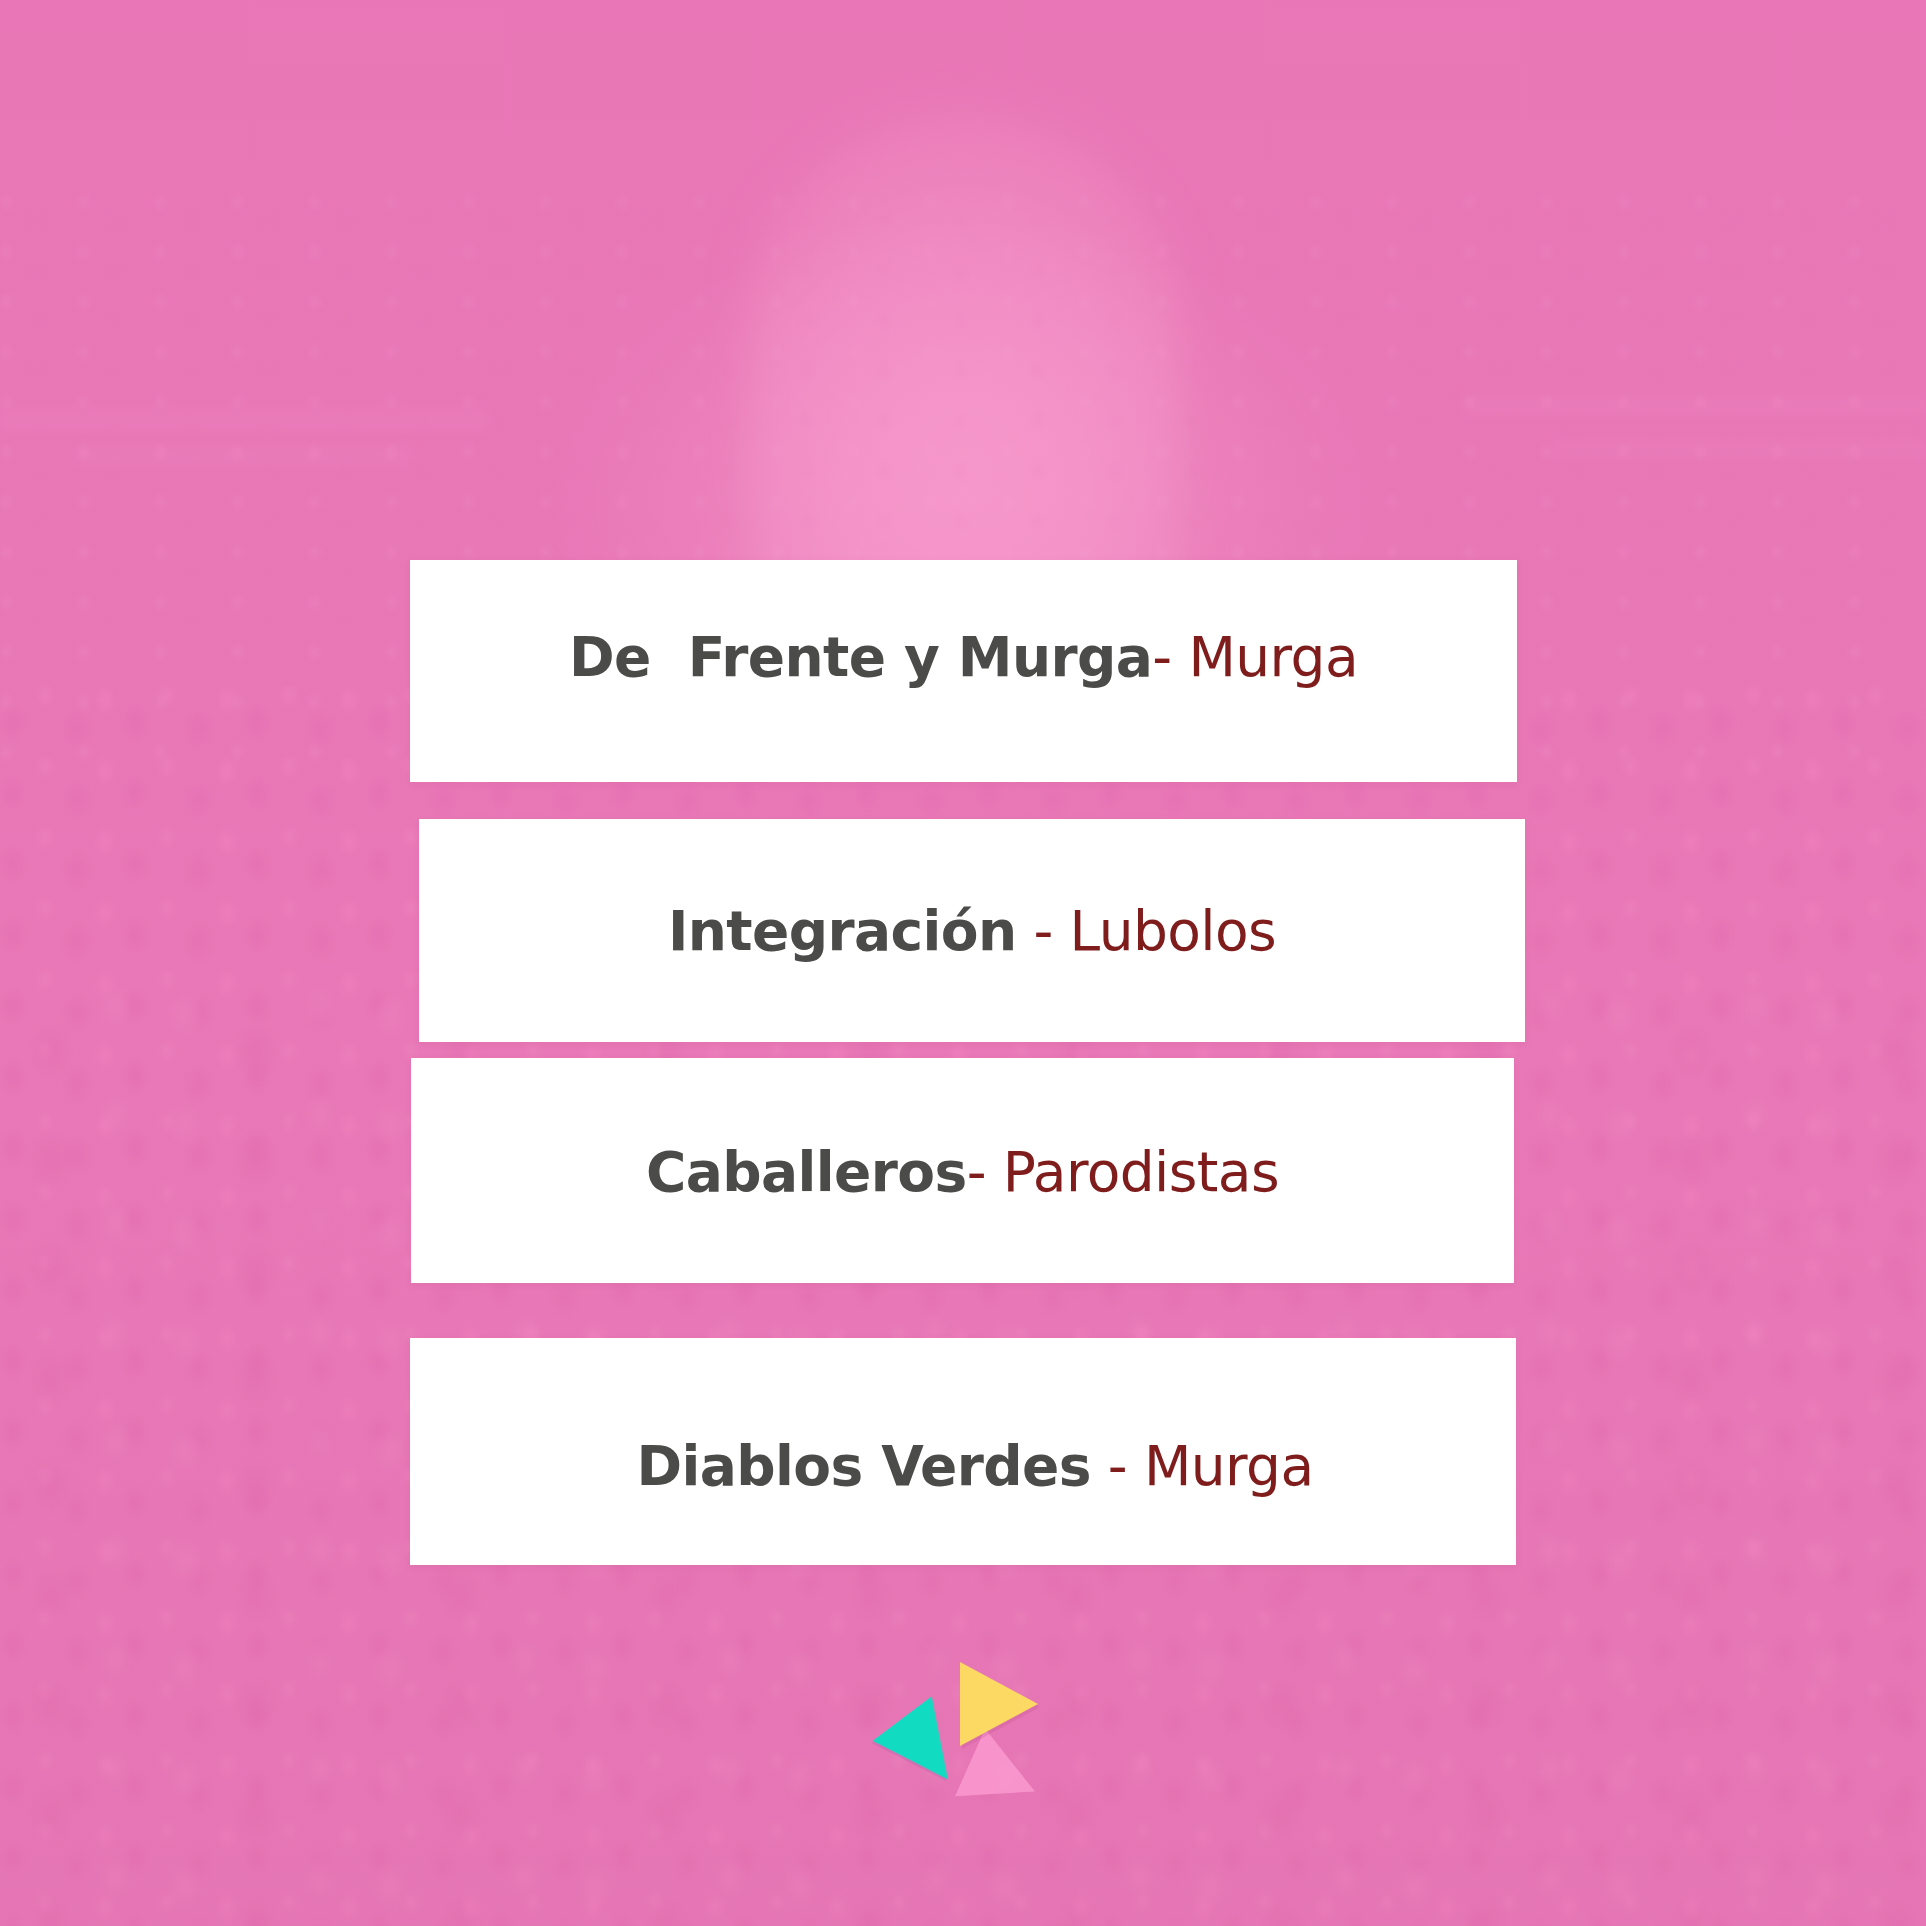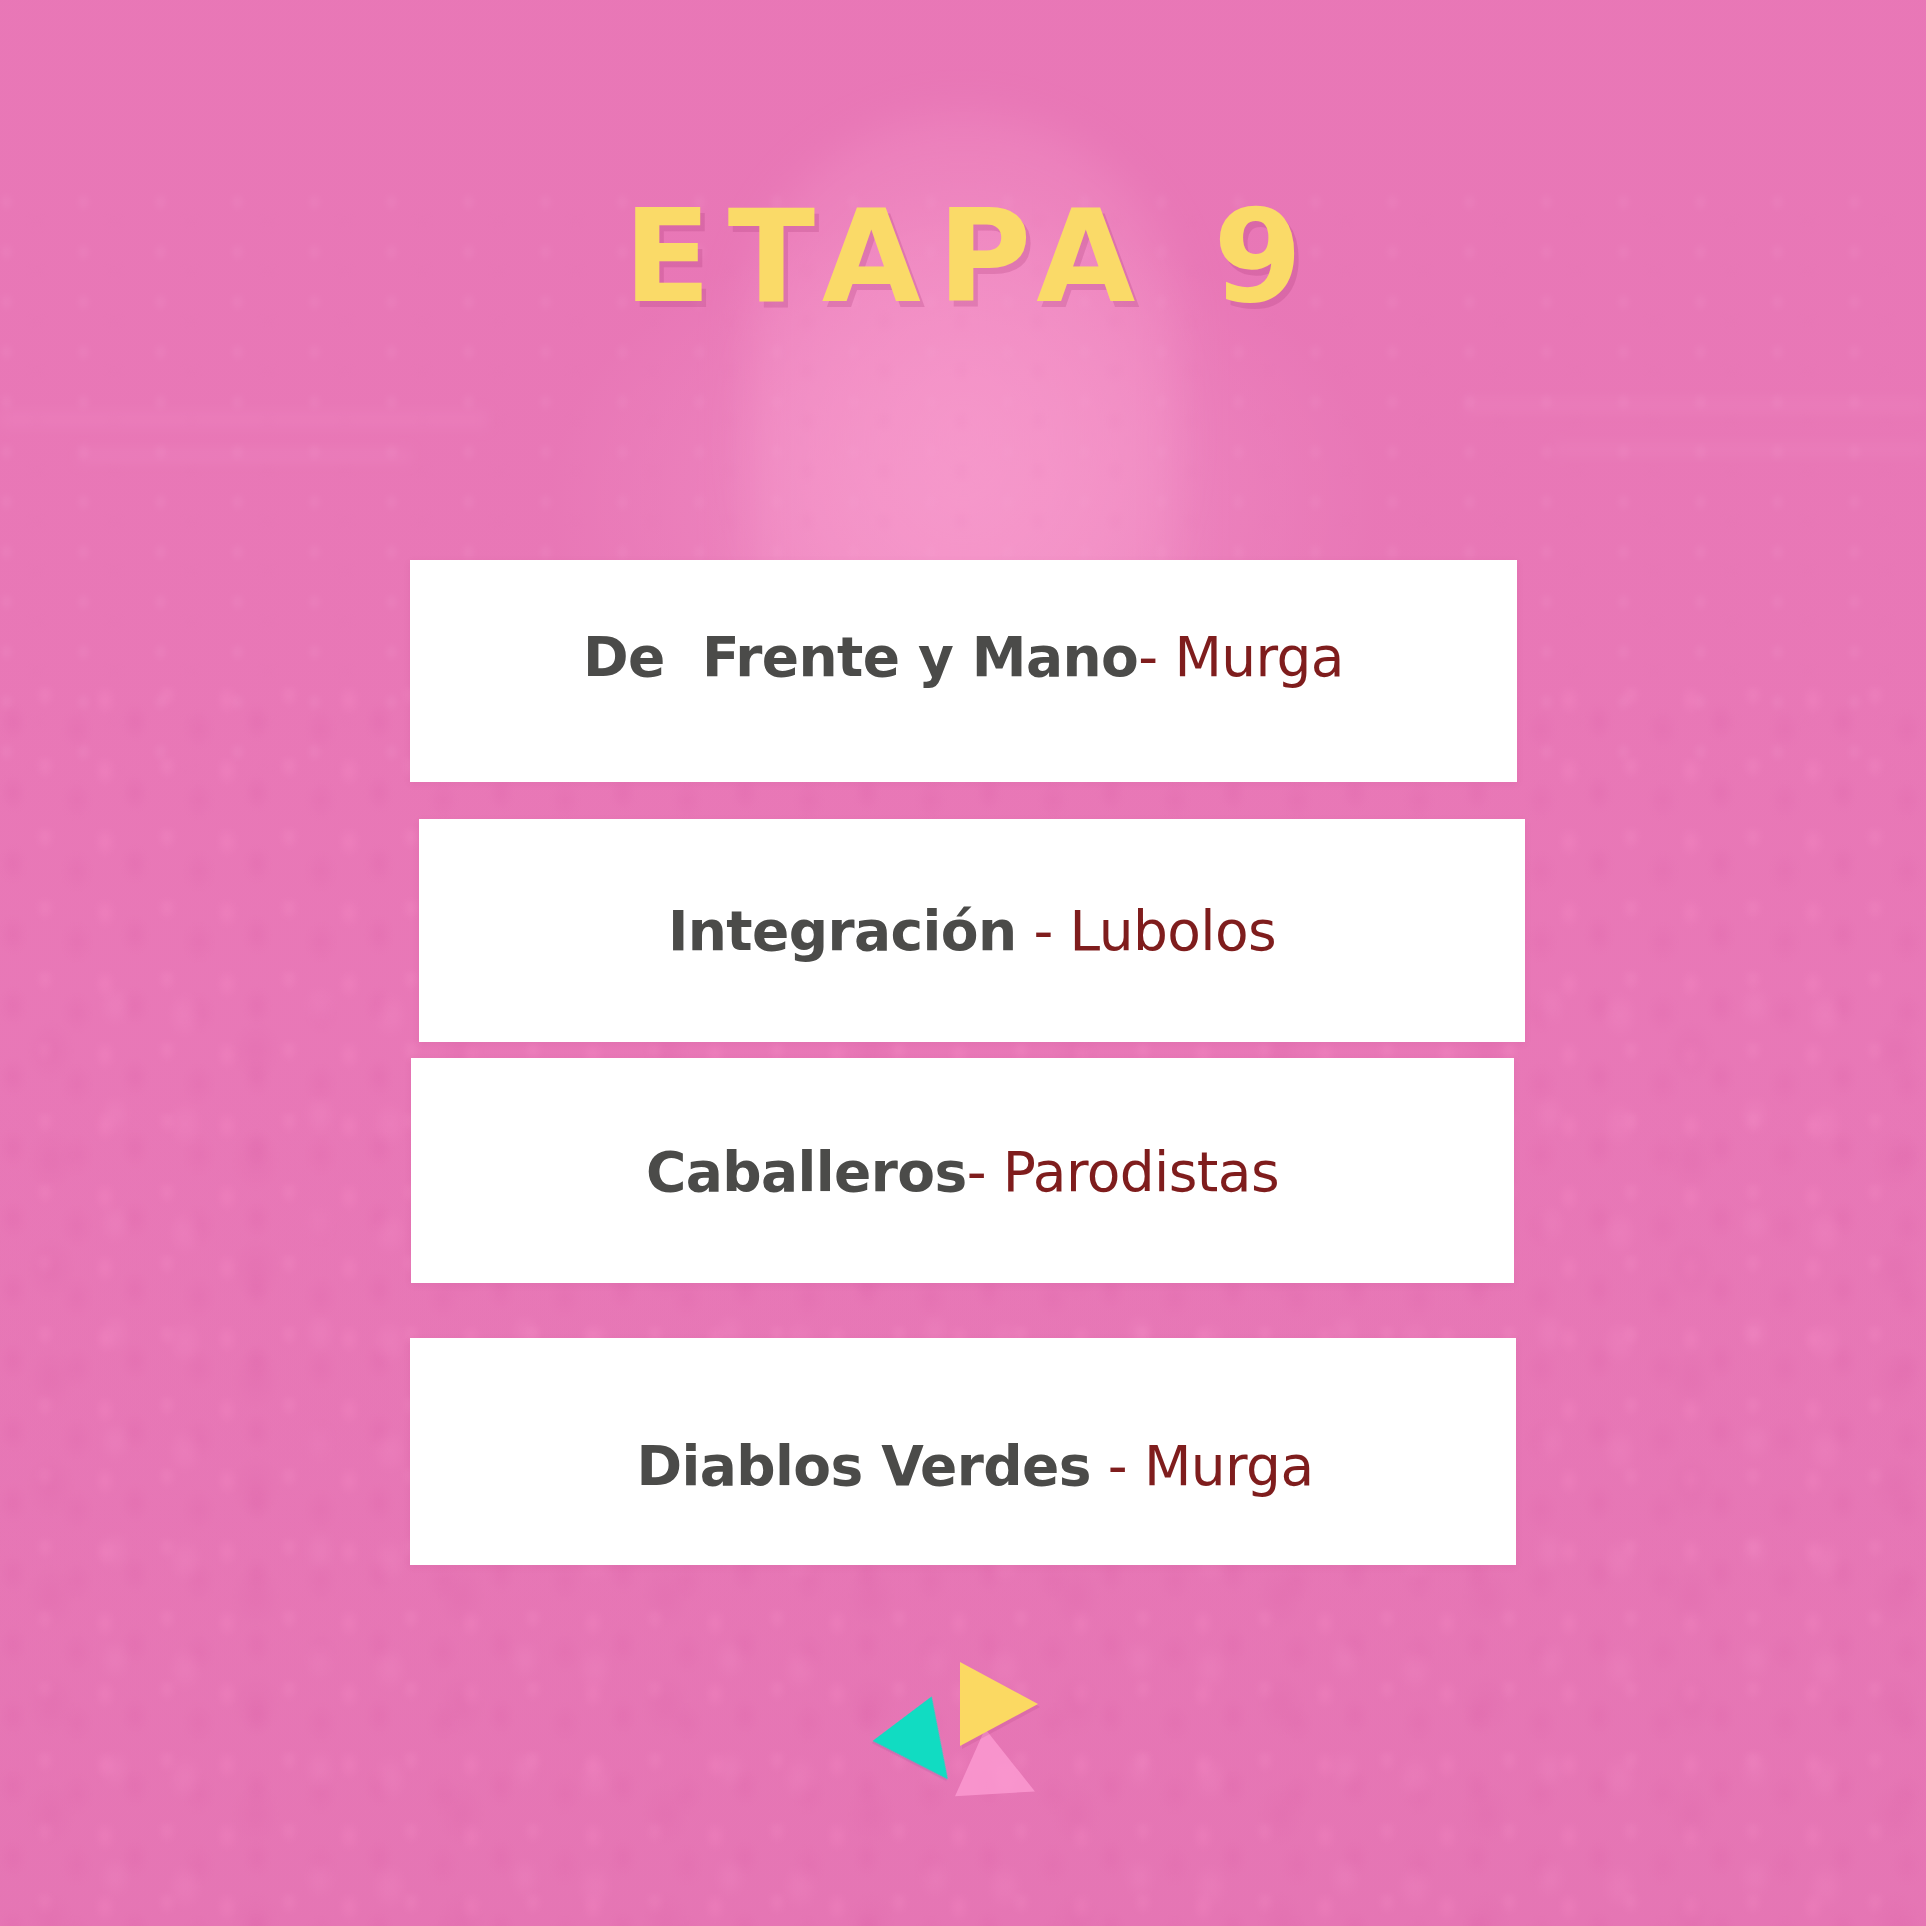--- a/index.html
+++ b/index.html
@@ -230,27 +230,26 @@
     <div class="bg-bar" style="left:77px; top:449px; width:334px; height:14px;"></div>
     <div class="bg-bar" style="left:1464px; top:398px; width:462px; height:15.4px;"></div>
     <div class="bg-bar" style="left:1554px; top:443px; width:372px; height:13px;"></div>
     <div class="crowd3"></div>
     <div class="crowd"></div>
     <div class="crowd2"></div>
     <div class="tint"></div>
   </div>
 
   <div class="header">
-    <span class="title-main">ETAPA 9</span>
   </div>
 
   <div class="cards">
 
     <div class="card" id="card0">
-      <div class="card-text"><span class="nm">De  Frente y Mano</span><span class="cat">- Murga</span></div>
+      <div class="card-text"><span class="nm">De  Frente y Murga</span><span class="cat">- Murga</span></div>
     </div>
 
     <div class="card" id="card1">
       <div class="card-text"><span class="nm">Integración</span><span class="cat"> - Lubolos</span></div>
     </div>
 
     <div class="card" id="card2">
       <div class="card-text"><span class="nm">Caballeros</span><span class="cat">- Parodistas</span></div>
     </div>
 

